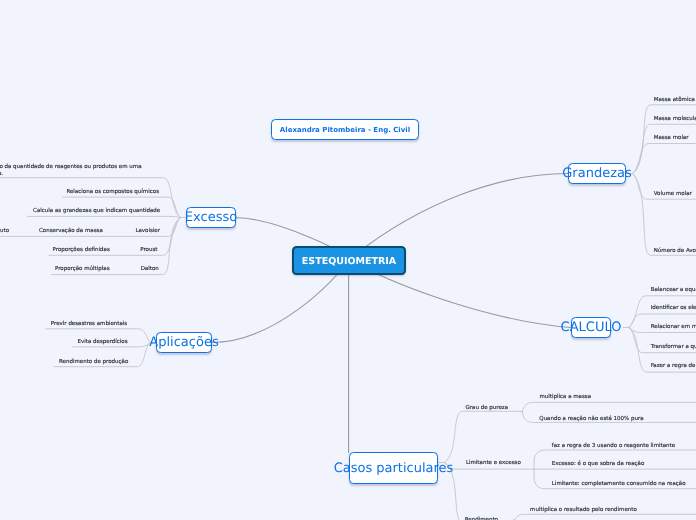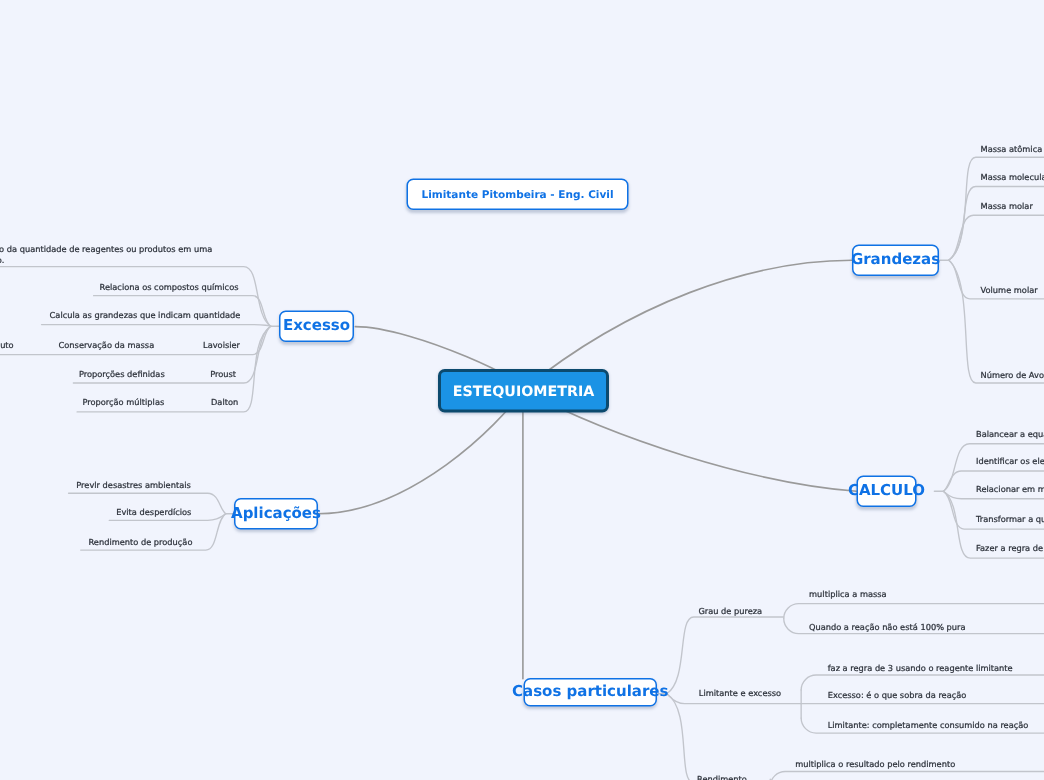--- a/index.html
+++ b/index.html
@@ -6,22 +6,22 @@
   body{width:696px;height:520px;overflow:hidden;background:#f1f4fd;
        font-family:"DejaVu Sans",sans-serif;
        -webkit-font-smoothing:antialiased;text-rendering:geometricPrecision;}
   #canvas{position:relative;width:696px;height:520px;overflow:hidden;}
   svg.links{position:absolute;left:0;top:0;width:696px;height:520px;}
   .node{position:absolute;box-sizing:border-box;white-space:nowrap;
         display:flex;align-items:center;justify-content:center;}
   .root{background:#1b93e5;color:#ffffff;font-weight:bold;border-radius:4.5px;
         border:2px solid #0c4a6e;font-size:9.5px;padding-top:2px;
         box-shadow:0 1px 2px rgba(70,90,130,.30);}
-  .lvl1{background:#ffffff;color:#0f72e5;font-weight:bold;border:1.7px solid #0f72e5;
-        border-radius:4.5px;font-size:10px;
+  .lvl1{background:#ffffff;color:#0f72e5;font-weight:normal;border:1.7px solid #0f72e5;
+        border-radius:4.5px;font-size:13px;
         box-shadow:0 1.5px 2px rgba(70,90,130,.28);}
   .hdr{background:#ffffff;color:#0f72e5;font-weight:bold;border:1.7px solid #0f72e5;
        border-radius:4.5px;font-size:7px;
        box-shadow:0 1.5px 2px rgba(70,90,130,.28);}
   .leaf{position:absolute;color:#2c313a;font-size:5.5px;white-space:nowrap;
         -webkit-text-stroke:0.16px #2c313a;}
   .leafwrap{white-space:normal;}
 </style>
 </head>
 <body>
@@ -101,22 +101,22 @@
       <div class="leaf" style="top: 460.2px; left: 465.9px;">Limitante e excesso</div>
       <div class="leaf" style="top: 516.7px; left: 464.7px;">Rendimento</div>
       <div class="leaf" style="top: 394.2px; left: 539.4px;">multiplica a massa</div>
       <div class="leaf" style="top: 415.6px; left: 539.3px;">Quando a reação não está 100% pura</div>
       <div class="leaf" style="top: 442.5px; left: 551.8px;">faz a regra de 3 usando o reagente limitante</div>
       <div class="leaf" style="top: 461.3px; left: 551.8px;">Excesso: é o que sobra da reação</div>
       <div class="leaf" style="top: 481.1px; left: 551.8px;">Limitante: completamente consumido na reação</div>
       <div class="leaf" style="top: 507.4px; left: 530.1px;">multiplica o resultado pelo rendimento</div>
     </div>
 
-  <div class="node hdr" style="left:271px;top:119px;width:148px;height:21px;">Limitante Pitombeira - Eng. Civil</div>
+  <div class="node hdr" style="left:271px;top:119px;width:148px;height:21px;">Alexandra Pitombeira - Eng. Civil</div>
 
   <div class="node root" style="left:291.7px;top:246.2px;width:114.7px;height:28.4px;">ESTEQUIOMETRIA</div>
 
   <div class="node lvl1" style="left:186px;top:207px;width:50px;height:21px;">Excesso</div>
   <div class="node lvl1" style="left:568px;top:163px;width:58px;height:21px;">Grandezas</div>
   <div class="node lvl1" style="left:571px;top:317px;width:40px;height:21px;">CALCULO</div>
   <div class="node lvl1" style="left:156px;top:332px;width:56px;height:21px;">Aplicações</div>
-  <div class="node lvl1" style="left:349px;top:452px;width:89px;height:19px;">Casos particulares</div>
+  <div class="node lvl1" style="left:349px;top:452px;width:89px;height:32px;">Casos particulares</div>
 </div>
 
 </body></html>

